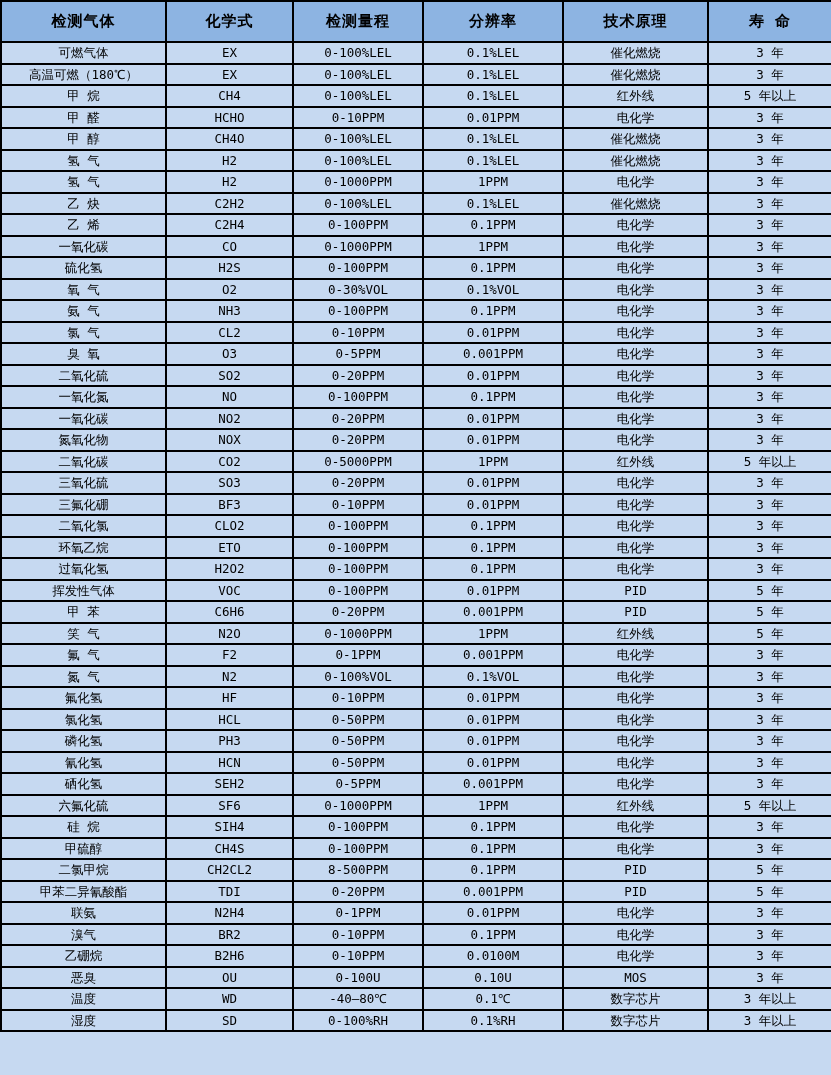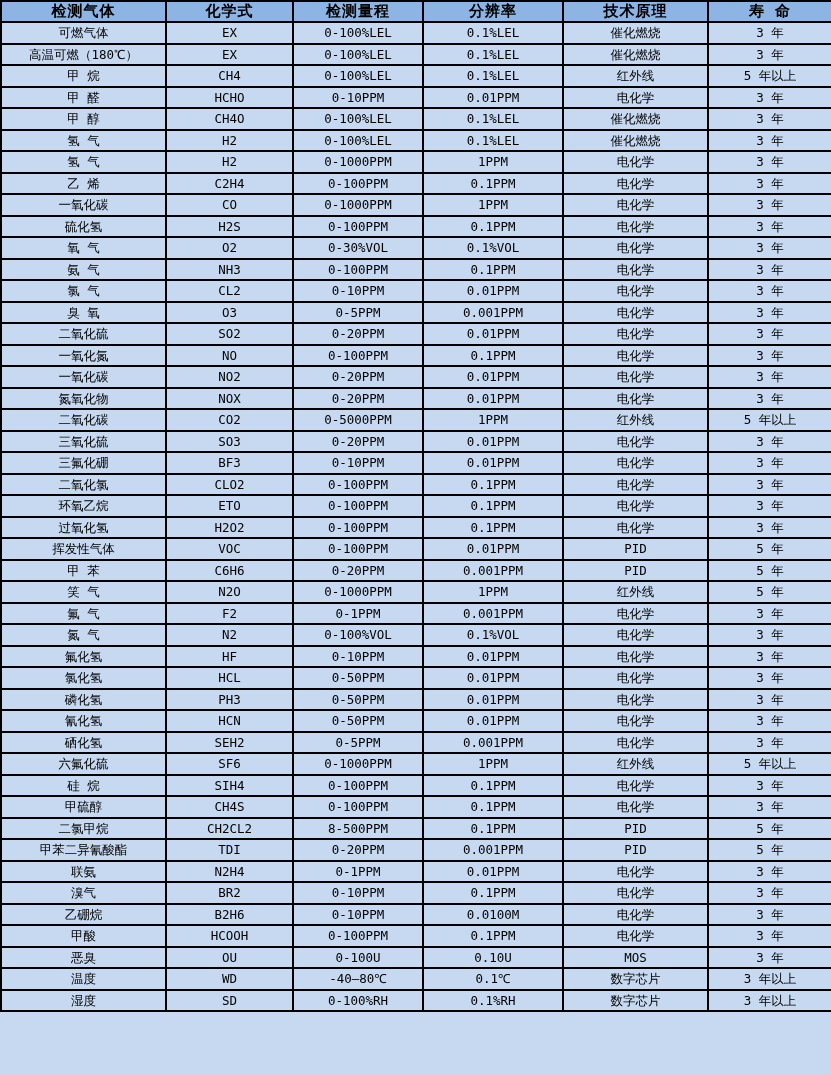--- a/index.html
+++ b/index.html
@@ -19,21 +19,21 @@
     table-layout: fixed;
     width: 831px;
     font-family: "DejaVu Sans Mono", "Liberation Mono", monospace;
     color: #000;
   }
   table.spec-table th {
     background: var(--header-bg, #8DB4E2);
     font-size: 15px;
     font-weight: bold;
     height: 19px;
-    padding: 0;
+    padding: 10px;
     text-align: center;
     border: 2px solid var(--border-color, #000);
     letter-spacing: 1px;
     white-space: nowrap;
     overflow: hidden;
     margin-left: 47px;
   }
   table.spec-table td {
     background: var(--row-bg, #C6D9F1);
     font-size: 12.5px;
@@ -121,20 +121,28 @@
         </tr>
         <tr>
           <td>氢 气</td>
           <td>H2</td>
           <td>0-1000PPM</td>
           <td>1PPM</td>
           <td>电化学</td>
           <td>3 年</td>
         </tr>
         <tr>
+          <td>乙 炔</td>
+          <td>C2H2</td>
+          <td>0-100%LEL</td>
+          <td>0.1%LEL</td>
+          <td>催化燃烧</td>
+          <td>3 年</td>
+        </tr>
+        <tr>
           <td>乙 烯</td>
           <td>C2H4</td>
           <td>0-100PPM</td>
           <td>0.1PPM</td>
           <td>电化学</td>
           <td>3 年</td>
         </tr>
         <tr>
           <td>一氧化碳</td>
           <td>CO</td>
@@ -401,28 +409,20 @@
         </tr>
         <tr>
           <td>乙硼烷</td>
           <td>B2H6</td>
           <td>0-10PPM</td>
           <td>0.0100M</td>
           <td>电化学</td>
           <td>3 年</td>
         </tr>
         <tr>
-          <td>甲酸</td>
-          <td>HCOOH</td>
-          <td>0-100PPM</td>
-          <td>0.1PPM</td>
-          <td>电化学</td>
-          <td>3 年</td>
-        </tr>
-        <tr>
           <td>恶臭</td>
           <td>OU</td>
           <td>0-100U</td>
           <td>0.10U</td>
           <td>MOS</td>
           <td>3 年</td>
         </tr>
         <tr>
           <td>温度</td>
           <td>WD</td>

